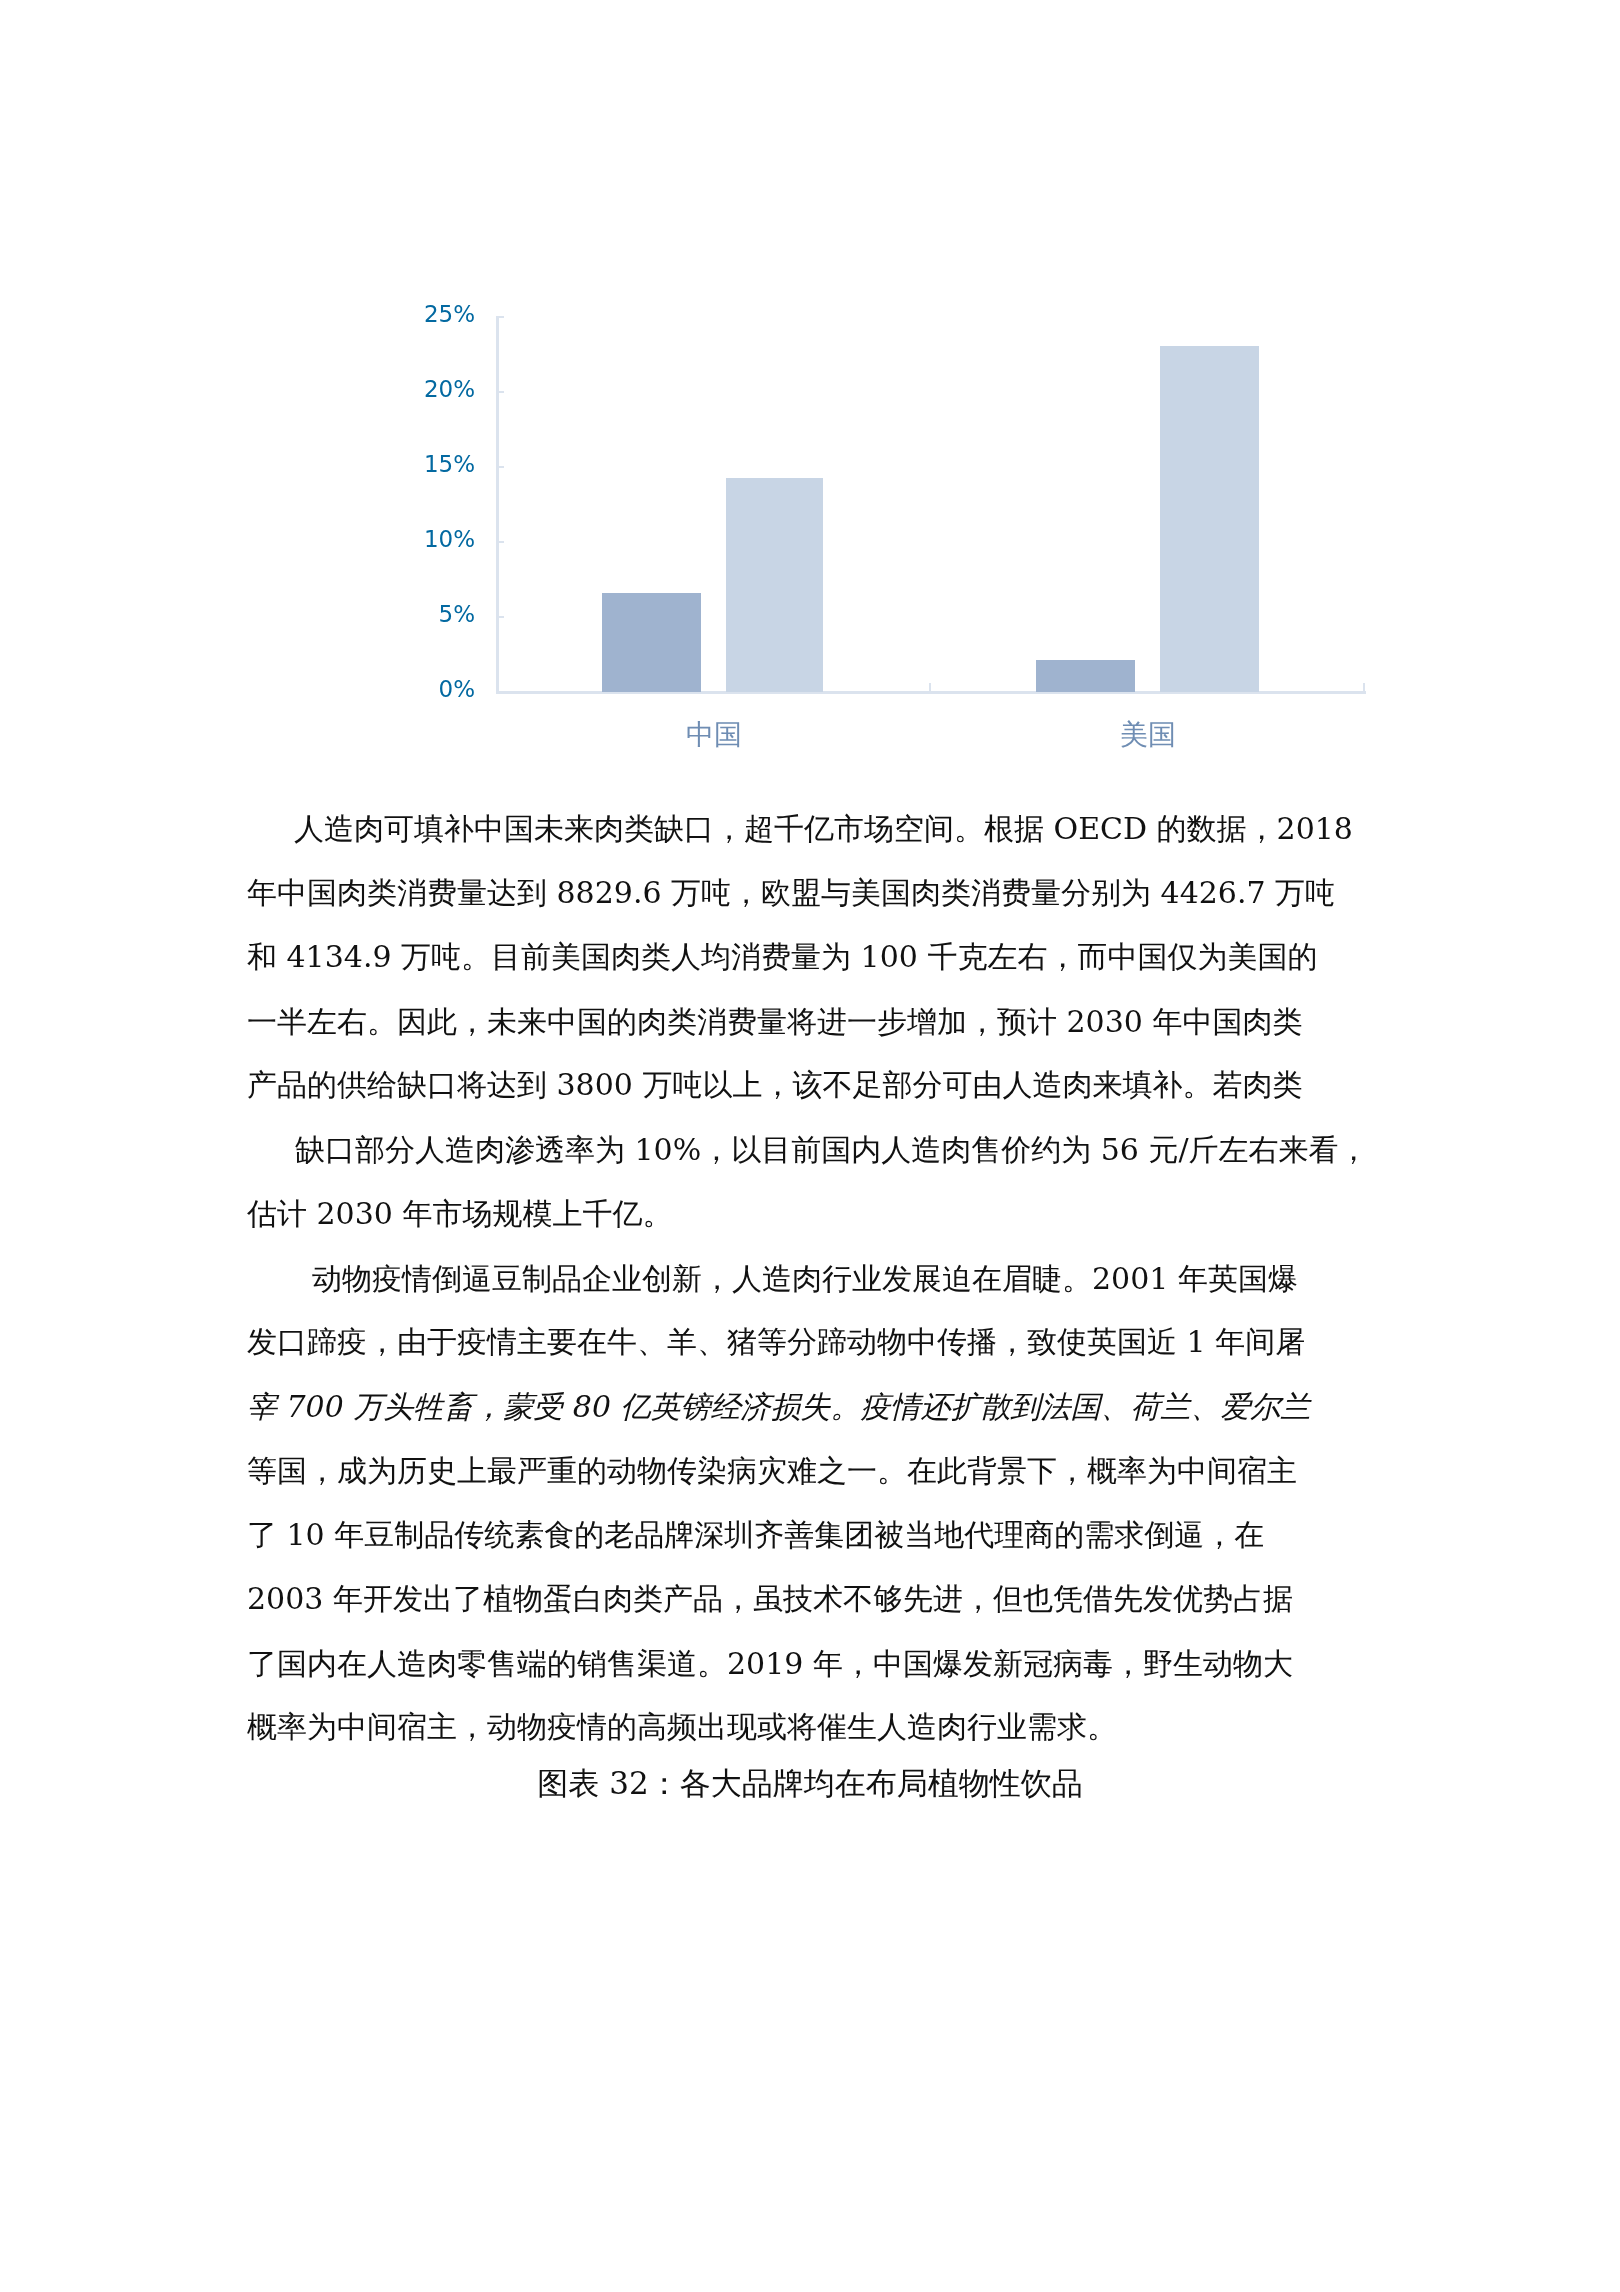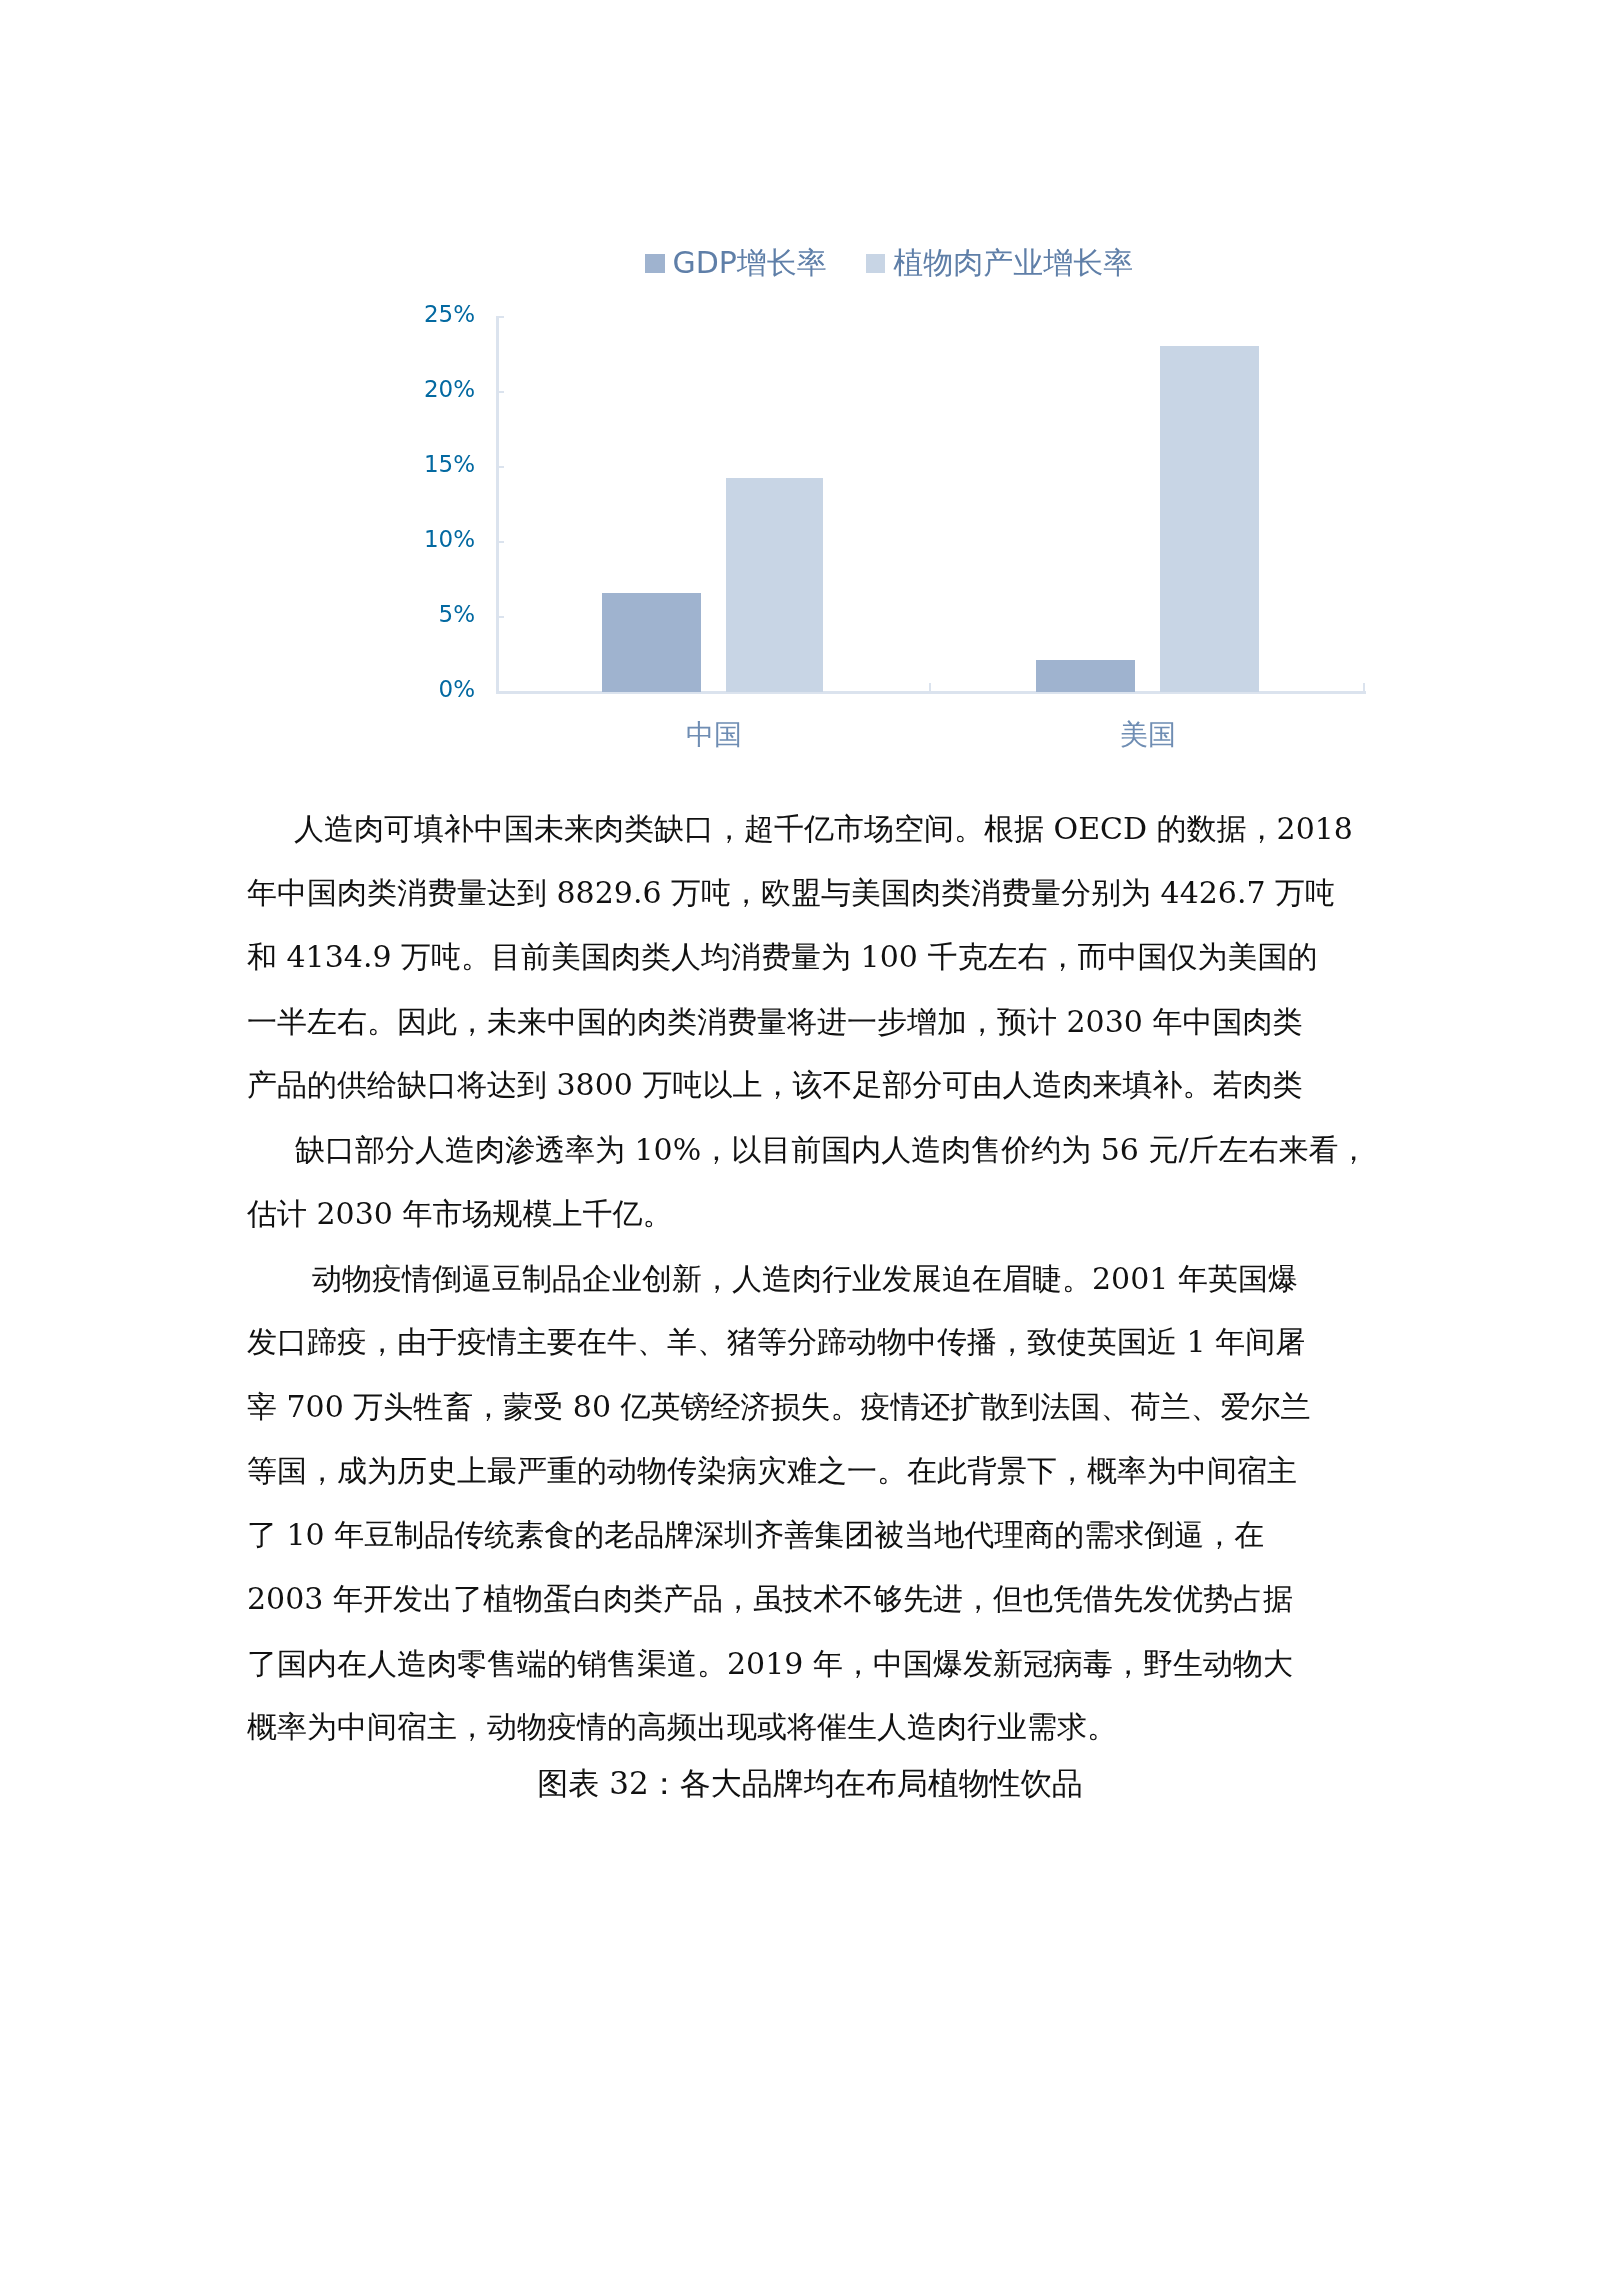--- a/index.html
+++ b/index.html
@@ -15,30 +15,20 @@
   .bar { position: absolute; }
   .xlabel { position: absolute; color: #6f8db3; font-size: 28px; width: 118px; text-align: center; }
   .text { position: absolute; left: 247px; width: 1137px; font-size: 30px; color: #111; }
   .line { position: absolute; left: 0; white-space: nowrap; line-height: 39px; }
   .caption { position: absolute; left: 0; width: 1620px; top: 1764px; text-align: center; font-size: 31px; color: #111; line-height: 39px; }
 </style>
 </head>
 <body>
 
 <div class="chart">
-  <div class="legend">
-    <div class="legend-item">
-      <span class="swatch" style="background:#9fb3cf"></span>
-      <span>GDP增长率</span>
-    </div>
-    <div class="legend-item">
-      <span class="swatch" style="background:#c8d5e5"></span>
-      <span>植物肉产业增长率</span>
-    </div>
-  </div>
 
   <div class="ytick" style="left:397px; top:303px;">25%</div>
   <div class="ytick" style="left:397px; top:378px;">20%</div>
   <div class="ytick" style="left:397px; top:453px;">15%</div>
   <div class="ytick" style="left:397px; top:528px;">10%</div>
   <div class="ytick" style="left:397px; top:603px;">5%</div>
   <div class="ytick" style="left:397px; top:678px;">0%</div>
 
   <div class="axis-y"></div>
   <div class="axis-x"></div>
@@ -63,21 +53,21 @@
   <div class="line" style="top:809px; left:47px;">人造肉可填补中国未来肉类缺口，超千亿市场空间。根据 OECD 的数据，2018</div>
   <div class="line" style="top:873px;">年中国肉类消费量达到 8829.6 万吨，欧盟与美国肉类消费量分别为 4426.7 万吨</div>
   <div class="line" style="top:937px;">和 4134.9 万吨。目前美国肉类人均消费量为 100 千克左右，而中国仅为美国的</div>
   <div class="line" style="top:1002px;">一半左右。因此，未来中国的肉类消费量将进一步增加，预计 2030 年中国肉类</div>
   <div class="line" style="top:1065px;">产品的供给缺口将达到 3800 万吨以上，该不足部分可由人造肉来填补。若肉类</div>
   <div class="line" style="top:1130px;margin-left:48px;">缺口部分人造肉渗透率为 10%，以目前国内人造肉售价约为 56 元/斤左右来看，</div>
   <div class="line" style="top:1194px;">估计 2030 年市场规模上千亿。</div>
 
   <div class="line" style="top:1259px; left:65px;">动物疫情倒逼豆制品企业创新，人造肉行业发展迫在眉睫。2001 年英国爆</div>
   <div class="line" style="top:1322px;">发口蹄疫，由于疫情主要在牛、羊、猪等分蹄动物中传播，致使英国近 1 年间屠</div>
-  <div class="line" style="top:1387px;">宰 700 万头牲畜，蒙受 80 亿英镑经济损失。疫情还扩散到法国、荷兰、爱尔兰</div>
+  <div class="line" style="top:1387px;font-style:italic;">宰 700 万头牲畜，蒙受 80 亿英镑经济损失。疫情还扩散到法国、荷兰、爱尔兰</div>
   <div class="line" style="top:1451px;">等国，成为历史上最严重的动物传染病灾难之一。在此背景下，概率为中间宿主</div>
   <div class="line" style="top:1515px;">了 10 年豆制品传统素食的老品牌深圳齐善集团被当地代理商的需求倒逼，在</div>
   <div class="line" style="top:1579px;">2003 年开发出了植物蛋白肉类产品，虽技术不够先进，但也凭借先发优势占据</div>
   <div class="line" style="top:1644px;">了国内在人造肉零售端的销售渠道。2019 年，中国爆发新冠病毒，野生动物大</div>
   <div class="line" style="top:1707px;">概率为中间宿主，动物疫情的高频出现或将催生人造肉行业需求。</div>
 </div>
 
 <div class="caption">图表 32：各大品牌均在布局植物性饮品</div>
 
 

